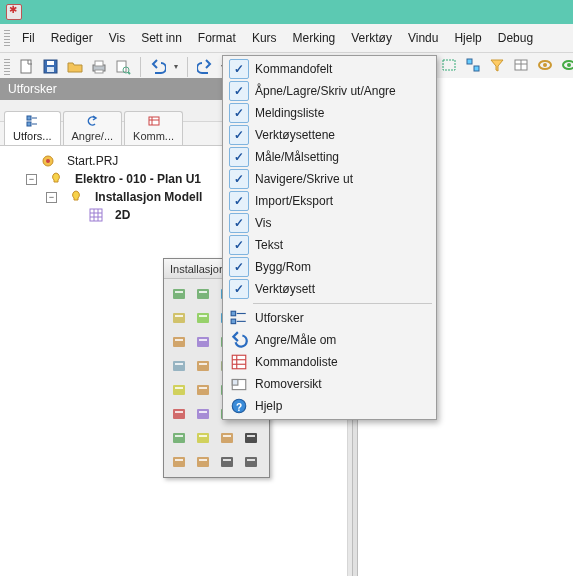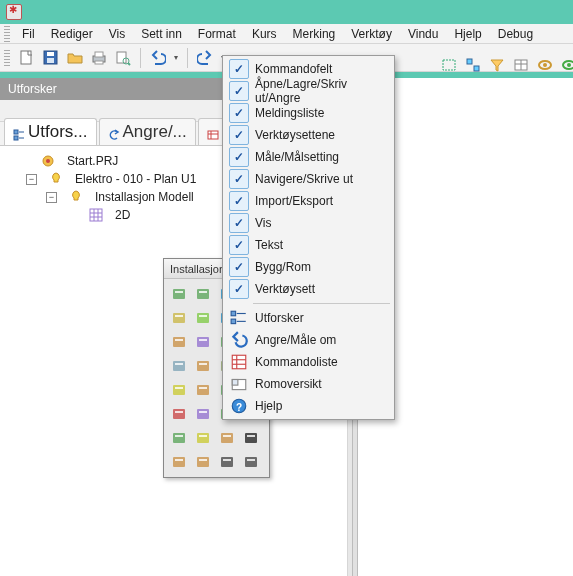--- a/index.html
+++ b/index.html
@@ -4,67 +4,67 @@
 <style>
   * { box-sizing: border-box; margin: 0; padding: 0; font-family: "Segoe UI", Tahoma, sans-serif; }
   body { width: 573px; height: 576px; background: #5cc9b2; position: relative; overflow: hidden; font-size: 12px; }
 
   
   .titlebar { height: 24px; background: #5cc9b2; display: flex; align-items: center; padding: 0 6px; }
   .titlebar .appicon { width: 16px; height: 16px; background: #e9e8e8; border: 1px solid #b55; border-radius: 2px; position: relative; }
   .titlebar .appicon::after { content: "✱"; color: #c33; font-size: 10px; position: absolute; top: -1px; left: 2px; }
 
   
-  .menubar { height: 20px; background: #f3f3f3; display: flex; align-items: center; padding: 0 4px; border-bottom: 1px solid #d6d6d6; }
+  .menubar { height: 29px; background: #f3f3f3; display: flex; align-items: center; padding: 0 4px; border-bottom: 1px solid #d6d6d6; }
   .grip { width: 6px; height: 16px; margin-right: 4px;
     background: repeating-linear-gradient(to bottom, #aaa 0 1px, transparent 1px 3px); }
   .menuitem { padding: 4px 8px; color: #222; cursor: default; }
 
   
   .toolbars { height: 28px; background: #f3f3f3; display: flex; align-items: center; padding: 0 4px; border-bottom: 1px solid #d6d6d6; gap: 2px; }
   .tb-btn { width: 22px; height: 22px; display: flex; align-items: center; justify-content: center; font-size: 14px; color: #444; cursor: default; border: 1px solid transparent; }
   .tb-btn svg { width: 16px; height: 16px; }
   .tb-sep { width: 1px; height: 20px; background: #c8c8c8; margin: 0 4px; }
   .dd { width: 10px; text-align: center; font-size: 8px; color: #555; }
 
   
   .main { position: absolute; top: 78px; left: 0; right: 0; bottom: 0; display: flex; }
   .panel-left { width: 348px; background: #fdfdfd; border-right: 1px solid #d6d6d6; display: flex; flex-direction: column; }
   .panel-title { height: 22px; background: #999; color: #fff; display: flex; align-items: center; padding: 0 8px; font-size: 12px; }
   .strip2 { height: 22px; background: #f0f0f0; border-bottom: 1px solid #d6d6d6; }
   .tabs { height: 24px; background: #f3f3f3; display: flex; align-items: flex-end; padding: 0 4px; gap: 2px; border-bottom: 1px solid #c9c9c9; }
-  .tab { display: flex; align-items: center; gap: 3px; padding: 3px 8px; border: 1px solid #c9c9c9; border-bottom: none; background: #f7f7f7; font-size: 17px; color: #333; border-radius: 3px 3px 0 0; }
+  .tab { display: flex; align-items: center; gap: 3px; padding: 3px 8px; border: 1px solid #c9c9c9; border-bottom: none; background: #f7f7f7; font-size: 11px; color: #333; border-radius: 3px 3px 0 0; flex-direction: column; }
   .tab.active { background: #fff; color: #222; }
   .tab .ticon { width: 12px; height: 12px; }
 
   
   .tree { flex: 1; background: #fff; padding: 6px 0 0 6px; position: relative; font-size: 12px; }
   .node { display: flex; align-items: center; height: 18px; gap: 12px; color: #222; }
   .indent0 { padding-left: 12px; }
   .indent1 { padding-left: 20px; }
   .indent2 { padding-left: 40px; }
   .indent3 { padding-left: 60px; }
   .expander { width: 11px; height: 11px; border: 1px solid #8a8a8a; background: #fff; display: flex; align-items: center; justify-content: center; font-size: 9px; line-height: 1; color: #444; flex-shrink: 0; }
   .spacer { width: 11px; flex-shrink: 0; }
   .nicon { width: 14px; height: 14px; flex-shrink: 0; }
-  .bold { font-weight: 400; }
+  .bold { font-weight: 700; }
 
   
   .toolbox { position: absolute; left: 163px; top: 258px; width: 107px; background: #e9e9e9; border: 1px solid #888; box-shadow: 2px 2px 4px rgba(0,0,0,.25); }
   .toolbox-title { height: 20px; background: linear-gradient(#f6f6f6,#e0e0e0); border-bottom: 1px solid #bfbfbf; padding: 0 6px; display: flex; align-items: center; font-size: 11px; color: #333; }
   .toolbox-body { padding: 4px; display: grid; grid-template-columns: repeat(4,22px); grid-auto-rows: 22px; gap: 2px; }
   .tcell { display: flex; align-items: center; justify-content: center; border: 1px solid transparent; }
   .tcell svg, .tcell span { width: 16px; height: 16px; font-size: 14px; }
 
   
   .panel-right { flex: 1; background: #fff; border-left: 6px solid #e7e7e7; border-right: 0; position: relative; }
   .vsplit { position: absolute; left: -2px; top: 0; bottom: 0; width: 6px; background: #e1e1e1; border-left: 1px solid #bcbcbc; border-right: 1px solid #bcbcbc; }
 
   
-  .dropdown { position: absolute; left: 222px; top: 55px; width: 173px; background: #f3f3f3; border: 1px solid #9b9b9b; box-shadow: 2px 3px 6px rgba(0,0,0,.3); z-index: 50; padding: 2px; }
+  .dropdown { position: absolute; left: 222px; top: 55px; width: 215px; background: #f3f3f3; border: 1px solid #9b9b9b; box-shadow: 2px 3px 6px rgba(0,0,0,.3); z-index: 50; padding: 2px; }
   .drow { height: 22px; display: flex; align-items: center; gap: 6px; padding: 0 6px 0 4px; color: #222; }
   .dicon { width: 20px; height: 20px; display: flex; align-items: center; justify-content: center; border: 1px solid transparent; border-radius: 2px; flex-shrink: 0; }
   .dicon.checked { border-color: #7fb4df; background: #e5f1fb; }
   .dicon.checked::after { content: "✓"; color: #2056a0; font-size: 12px; font-weight: bold; }
   .dsep { height: 1px; background: #c8c8c8; margin: 3px 2px 3px 28px; }
 
   
   .rightbar { position: absolute; left: 438px; top: 52px; height: 26px; display: flex; align-items: center; gap: 2px; }
 
 </style>

